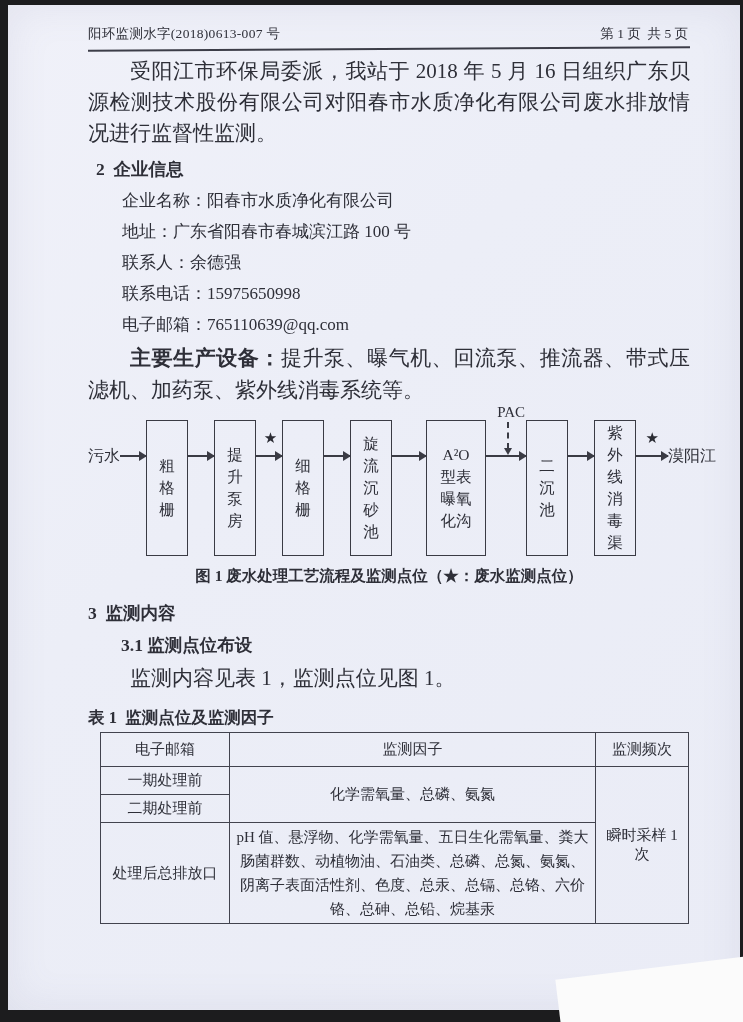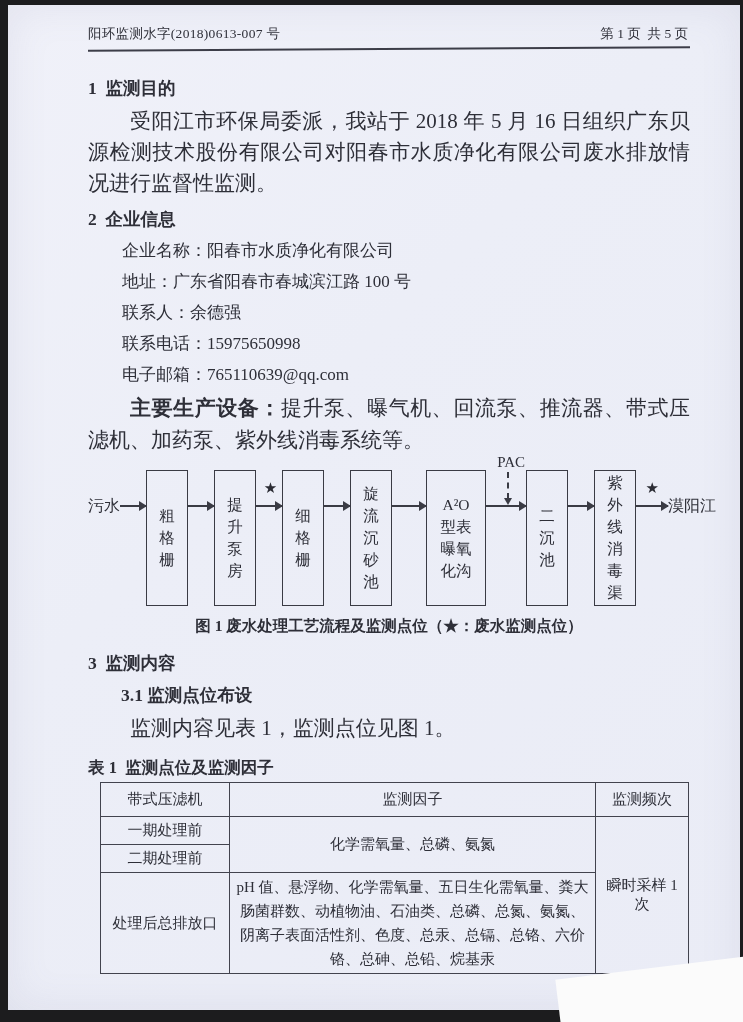--- a/index.html
+++ b/index.html
@@ -26,21 +26,21 @@
   }
   
   .hdr { display:flex; justify-content:space-between; align-items:flex-end; }
   .hdr-left { font-size:13.5px; letter-spacing:0.3px; }
   .hdr-right { font-size:13.5px; white-space:pre; margin-right:2px; }
   .hdr-rule { border-top:2px solid #3c3d48; margin-top:5px; transform:rotate(-0.35deg); }
 
   
   .h-num { font-weight:bold; font-size:17.5px; line-height:24px; white-space:pre; }
   .h1 { margin-top:26px; }
-  .h2 { margin-top:8px; }
+  .h2 { margin-top:8px;margin-left:8px; }
   .h3 { margin-top:14px; }
   .h31 { margin-top:8px;margin-left:33px; }
   .para { font-size:21px; line-height:31px; text-indent:2em; text-align:justify; }
   .p1 { margin-top:6px; }
   .fields { margin-top:4px; }
   .field { font-size:17px; line-height:31px; margin-left:2em; }
   .lead { font-weight:bold; }
   .p-equip { margin-top:2px; line-height:32px; }
   .p-waste { line-height:31px; }
   .p-content { margin-top:6px; }
@@ -117,21 +117,20 @@
 <body>
 
 <div class="paper">
 
   <div class="hdr">
     <span class="hdr-left">阳环监测水字(2018)0613-007 号</span>
     <span class="hdr-right">第 1 页  共 5 页</span>
   </div>
   <div class="hdr-rule"></div>
 
-  <div class="h-num h1">1  监测目的</div>
   <p class="para p1">受阳江市环保局委派，我站于 2018 年 5 月 16 日组织广东贝源检测技术股份有限公司对阳春市水质净化有限公司废水排放情况进行监督性监测。</p>
 
   <div class="h-num h2">2  企业信息</div>
   <div class="fields">
     <p class="field">企业名称：阳春市水质净化有限公司</p>
     <p class="field">地址：广东省阳春市春城滨江路 100 号</p>
     <p class="field">联系人：余德强</p>
     <p class="field">联系电话：15975650998</p>
     <p class="field">电子邮箱：765110639@qq.com</p>
   </div>
@@ -194,21 +193,21 @@
 
   <div class="tbl-title">表 1  监测点位及监测因子</div>
   <table class="t1">
     <colgroup>
         <col class="cw1">
         <col class="cw2">
         <col class="cw3">
       </colgroup>
     <tbody>
       <tr class="hrow">
-        <th>带式压滤机</th>
+        <th>电子邮箱</th>
         <th>监测因子</th>
         <th>监测频次</th>
       </tr>
       <tr class="r1">
         <td>一期处理前</td>
         <td rowspan="2">化学需氧量、总磷、氨氮</td>
         <td rowspan="3" class="freq">瞬时采样 1 次</td>
       </tr>
       <tr class="r2">
         <td>二期处理前</td>

